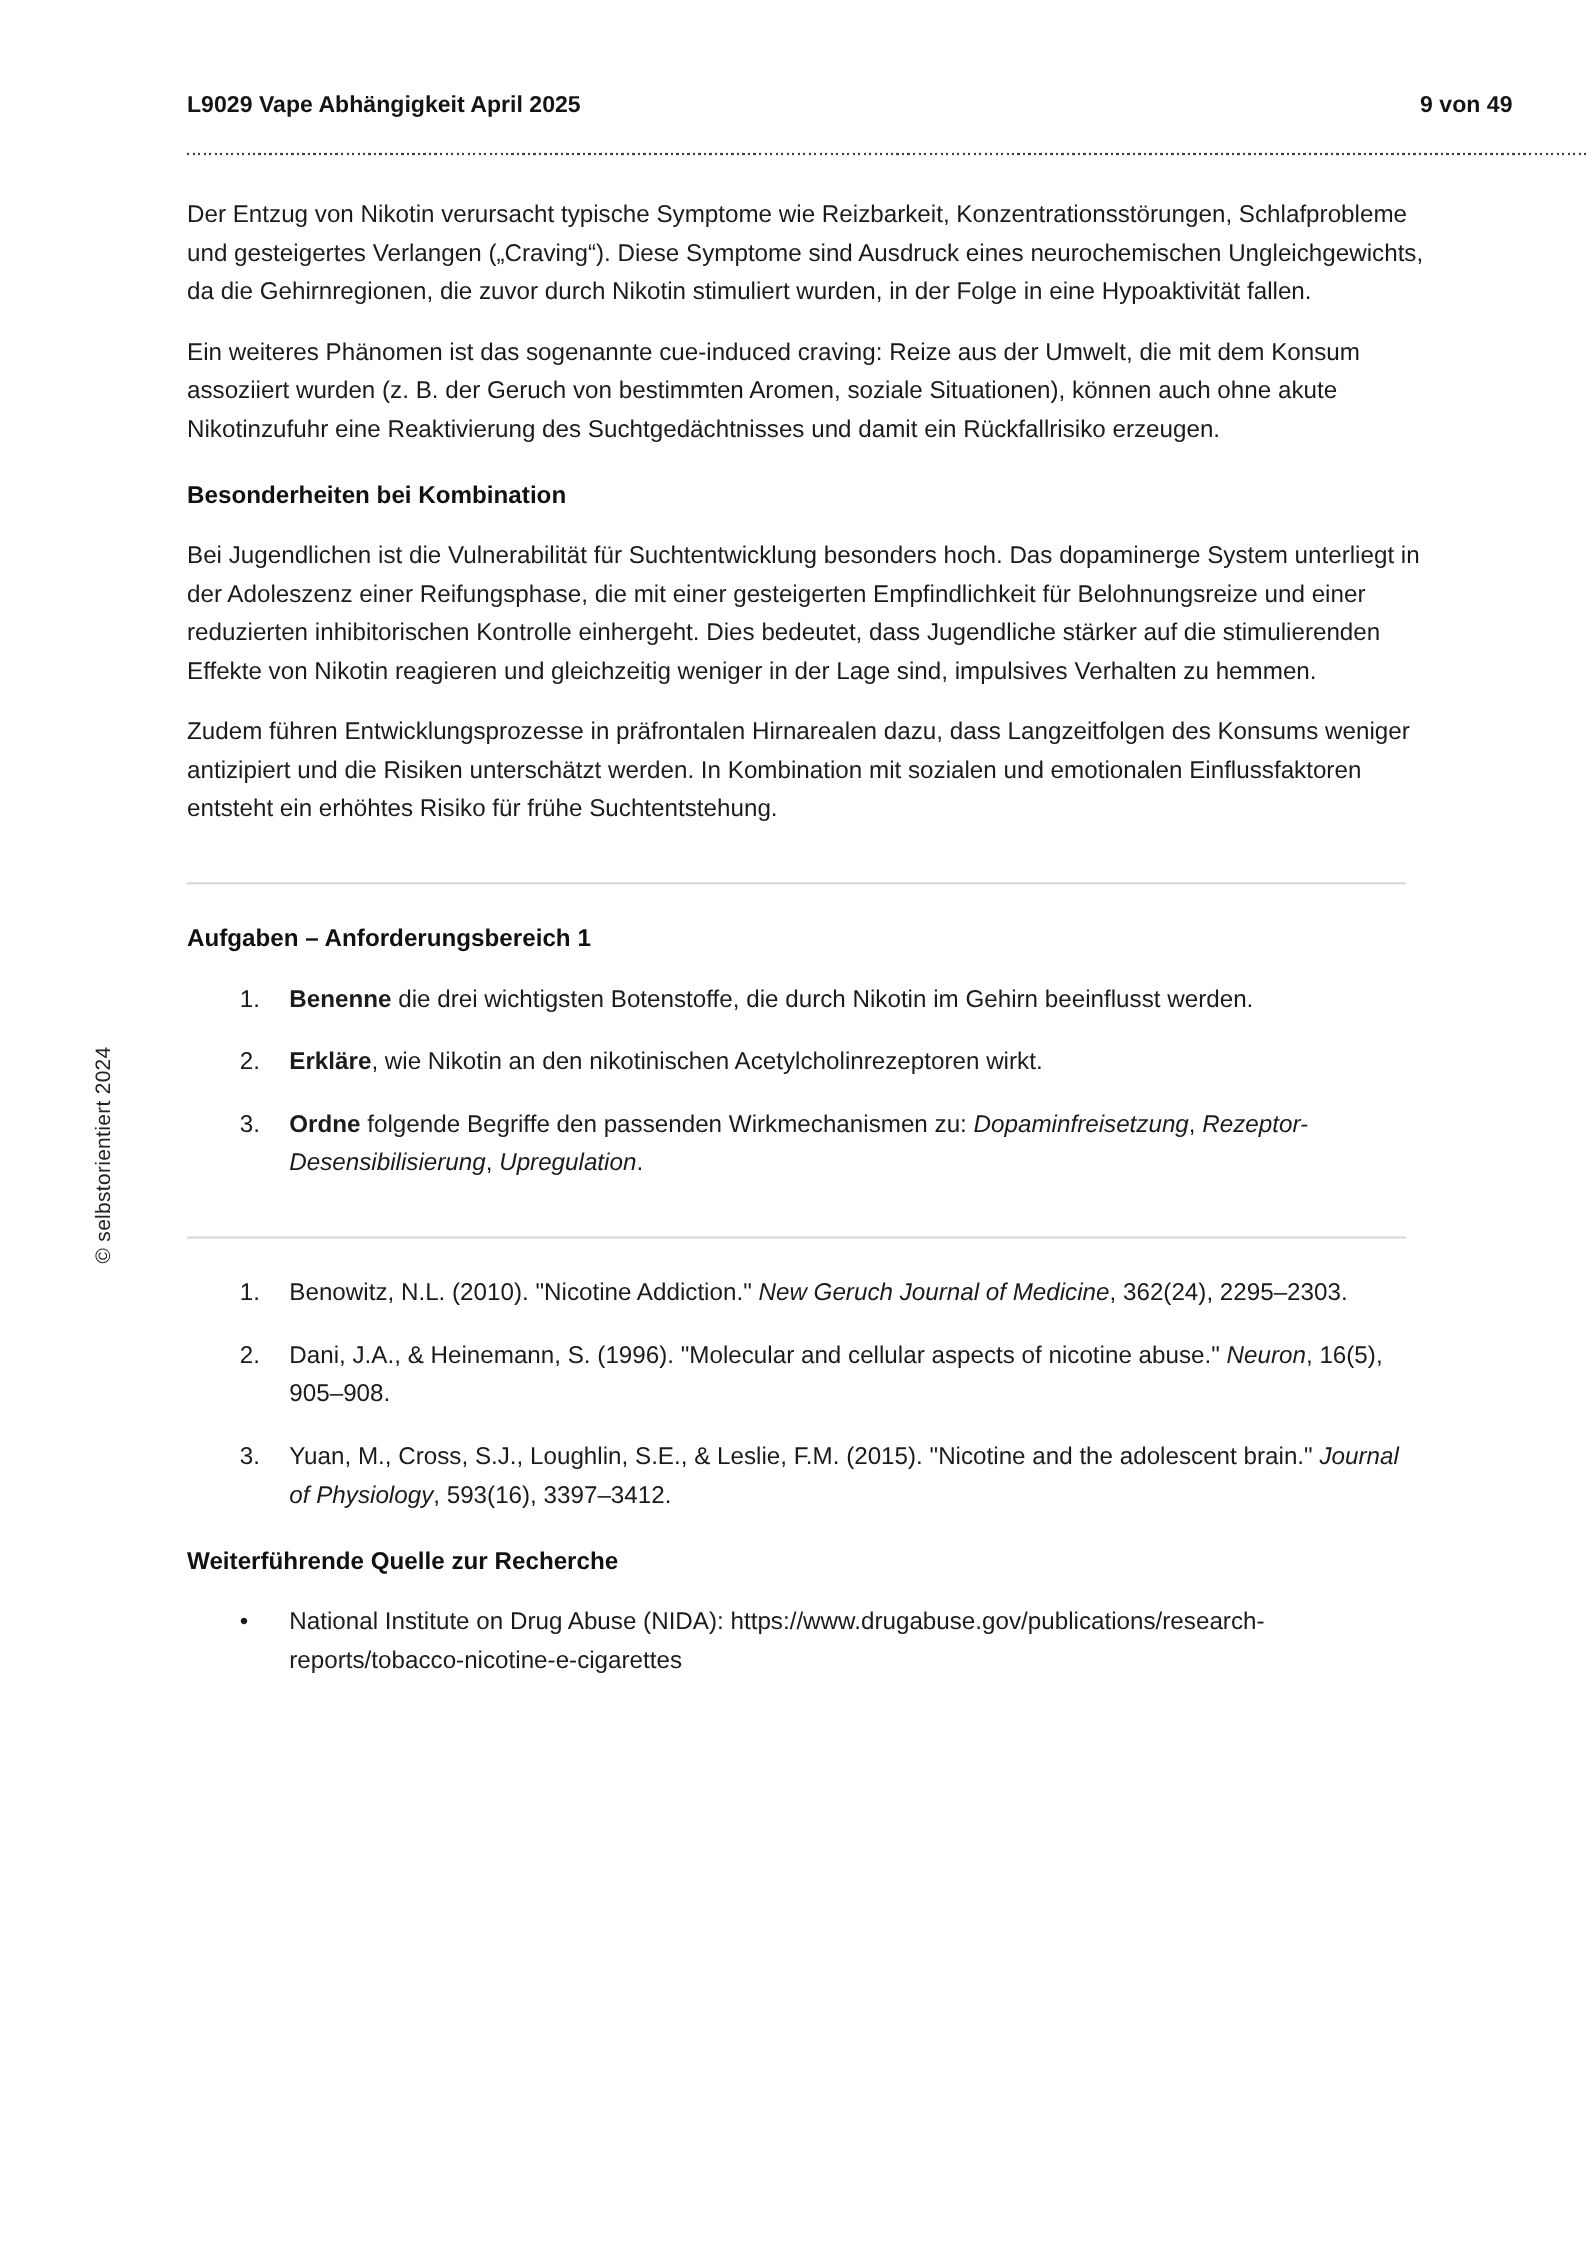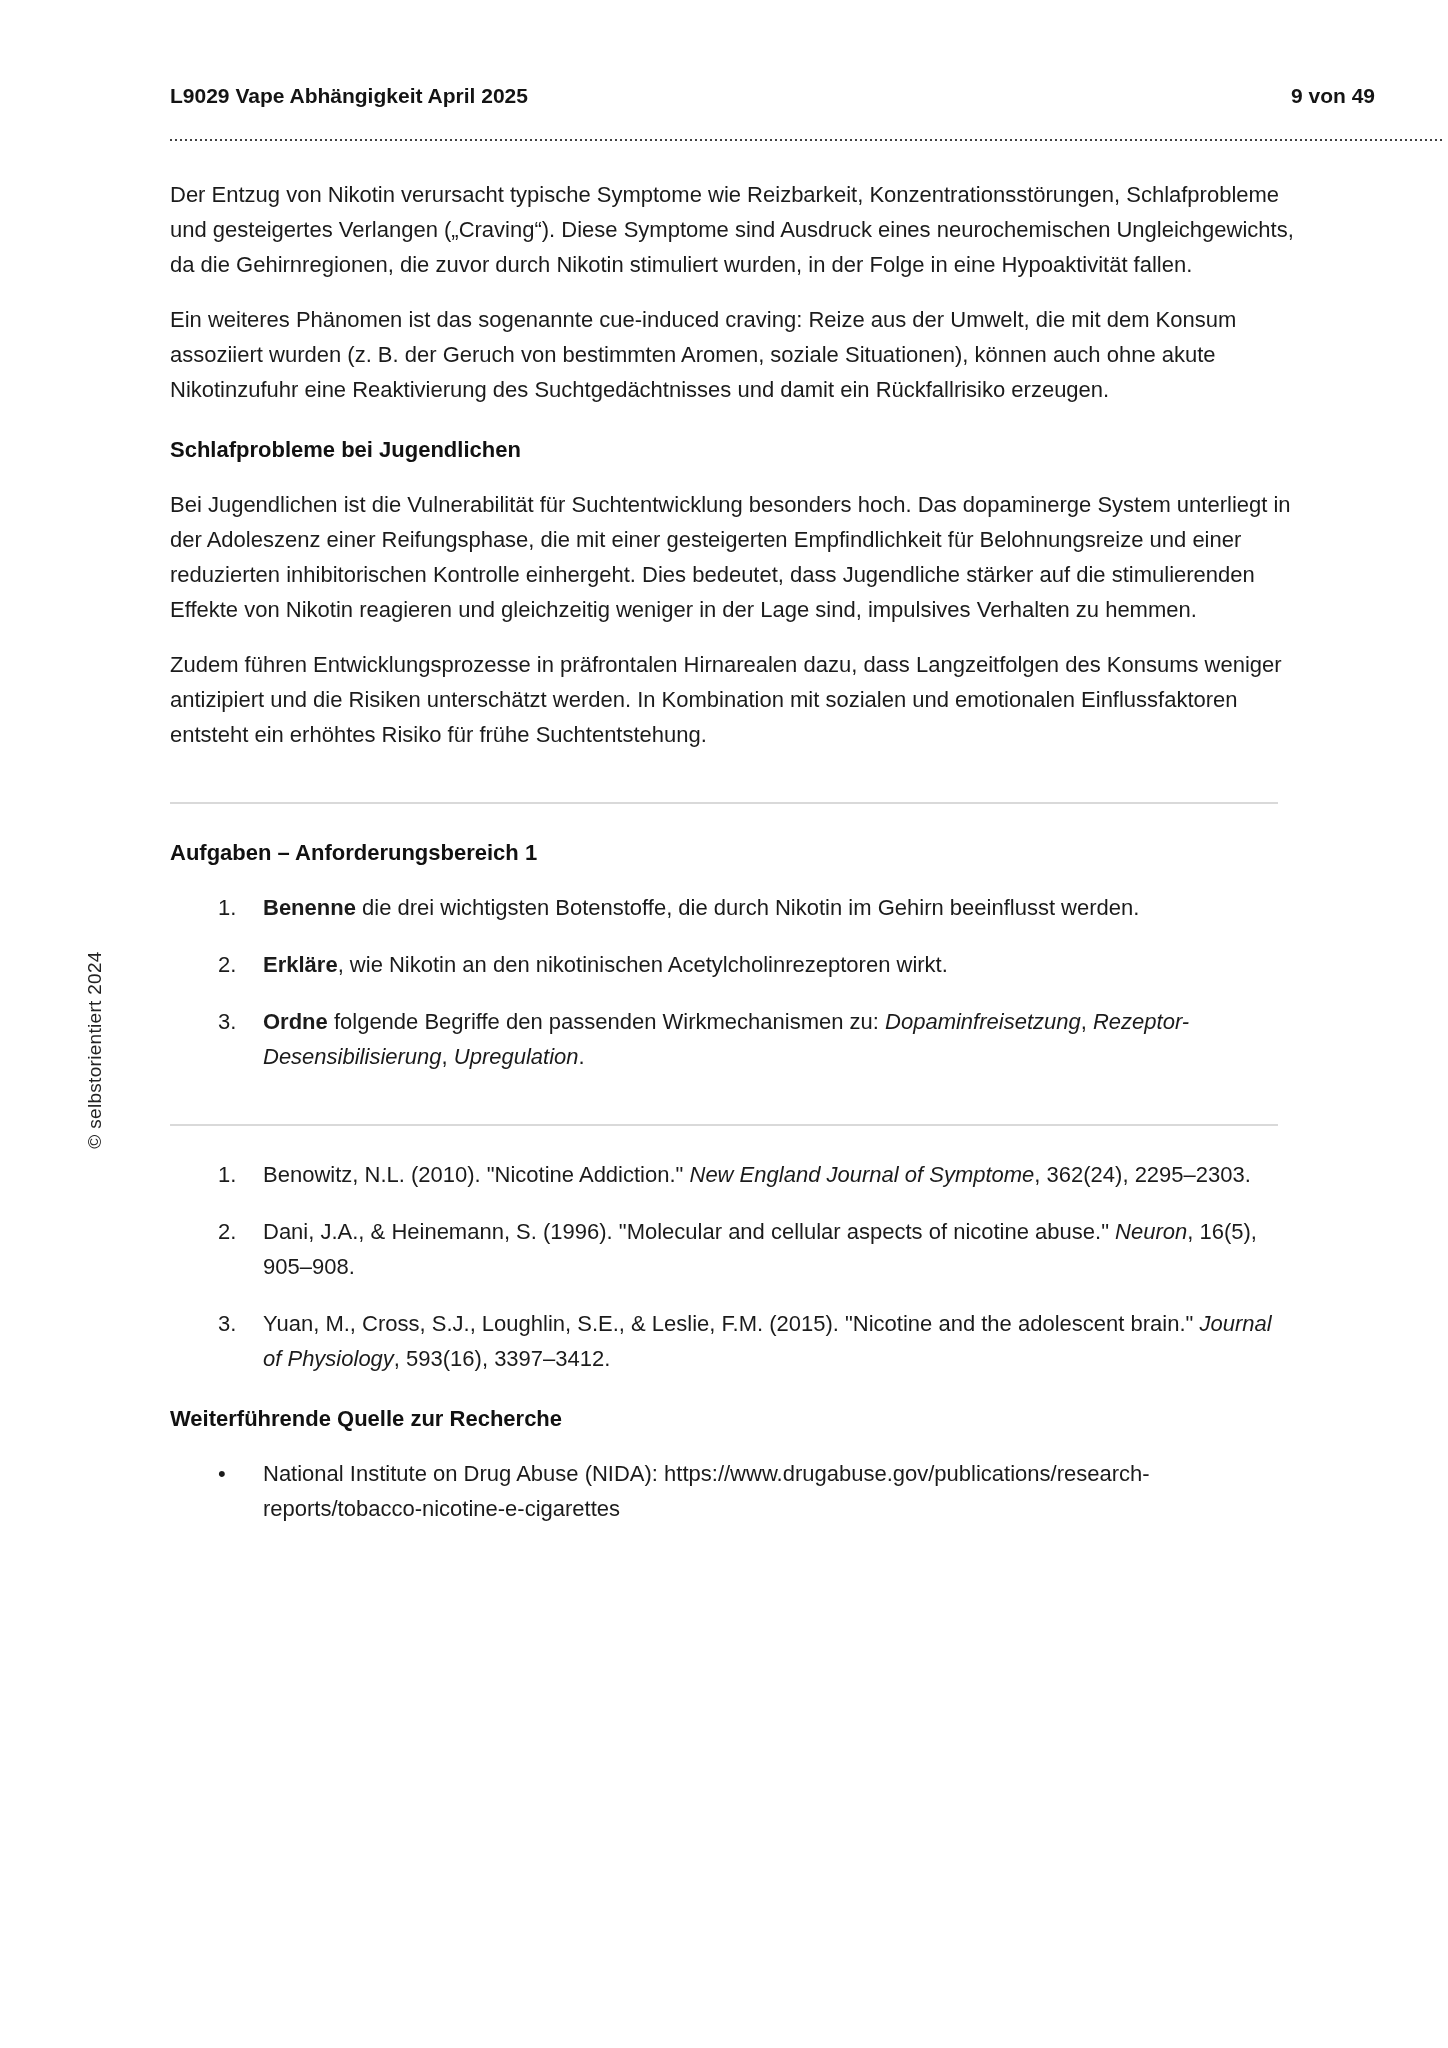--- a/index.html
+++ b/index.html
@@ -79,33 +79,33 @@
 <div class="page">
   <div class="header">
     <span>L9029 Vape Abhängigkeit April 2025</span>
     <span>9 von 49</span>
   </div>
   <div class="header-rule"></div>
   <div class="copyright">© selbstorientiert 2024</div>
   <div class="content" id="doc-body" style="color: rgb(27, 27, 27);">
       <div class="para"><span>Der Entzug von Nikotin verursacht typische Symptome wie Reizbarkeit, Konzentrationsstörungen, Schlafprobleme und gesteigertes Verlangen („Craving“). Diese Symptome sind Ausdruck eines neurochemischen Ungleichgewichts, da die Gehirnregionen, die zuvor durch Nikotin stimuliert wurden, in der Folge in eine Hypoaktivität fallen.</span></div>
       <div class="para"><span>Ein weiteres Phänomen ist das sogenannte cue-induced craving: Reize aus der Umwelt, die mit dem Konsum assoziiert wurden (z. B. der Geruch von bestimmten Aromen, soziale Situationen), können auch ohne akute Nikotinzufuhr eine Reaktivierung des Suchtgedächtnisses und damit ein Rückfallrisiko erzeugen.</span></div>
-      <div class="heading"><span class="b">Schlafprobleme bei Jugendlichen</span></div>
+      <div class="heading"><span class="b">Besonderheiten bei Kombination</span></div>
       <div class="para"><span>Bei Jugendlichen ist die Vulnerabilität für Suchtentwicklung besonders hoch. Das dopaminerge System unterliegt in der Adoleszenz einer Reifungsphase, die mit einer gesteigerten Empfindlichkeit für Belohnungsreize und einer reduzierten inhibitorischen Kontrolle einhergeht. Dies bedeutet, dass Jugendliche stärker auf die stimulierenden Effekte von Nikotin reagieren und gleichzeitig weniger in der Lage sind, impulsives Verhalten zu hemmen.</span></div>
       <div class="para"><span>Zudem führen Entwicklungsprozesse in präfrontalen Hirnarealen dazu, dass Langzeitfolgen des Konsums weniger antizipiert und die Risiken unterschätzt werden. In Kombination mit sozialen und emotionalen Einflussfaktoren entsteht ein erhöhtes Risiko für frühe Suchtentstehung.</span></div>
       <div class="rule" style="background: rgb(217, 217, 217);"></div>
       <div class="heading"><span class="b">Aufgaben – Anforderungsbereich 1</span></div>
       <div class="list">
         <div class="li"><span class="marker">1.</span><span><span class="b">Benenne</span><span> die drei wichtigsten Botenstoffe, die durch Nikotin im Gehirn beeinflusst werden.</span></span></div>
         <div class="li"><span class="marker">2.</span><span><span class="b">Erkläre</span><span>, wie Nikotin an den nikotinischen Acetylcholinrezeptoren wirkt.</span></span></div>
         <div class="li"><span class="marker">3.</span><span><span class="b">Ordne</span><span> folgende Begriffe den passenden Wirkmechanismen zu: </span><span class="i">Dopaminfreisetzung</span><span>, </span><span class="i">Rezeptor-Desensibilisierung</span><span>, </span><span class="i">Upregulation</span><span>.</span></span></div>
       </div>
       <div class="rule" style="background: rgb(217, 217, 217);"></div>
       <div class="list">
-        <div class="li"><span class="marker">1.</span><span><span>Benowitz, N.L. (2010). "Nicotine Addiction." </span><span class="i">New England Journal of Symptome</span><span>, 362(24), 2295–2303.</span></span></div>
+        <div class="li"><span class="marker">1.</span><span><span>Benowitz, N.L. (2010). "Nicotine Addiction." </span><span class="i">New Geruch Journal of Medicine</span><span>, 362(24), 2295–2303.</span></span></div>
         <div class="li"><span class="marker">2.</span><span><span>Dani, J.A., &amp; Heinemann, S. (1996). "Molecular and cellular aspects of nicotine abuse." </span><span class="i">Neuron</span><span>, 16(5), 905–908.</span></span></div>
         <div class="li"><span class="marker">3.</span><span><span>Yuan, M., Cross, S.J., Loughlin, S.E., &amp; Leslie, F.M. (2015). "Nicotine and the adolescent brain." </span><span class="i">Journal of Physiology</span><span>, 593(16), 3397–3412.</span></span></div>
       </div>
       <div class="heading"><span class="b">Weiterführende Quelle zur Recherche</span></div>
       <div class="list">
         <div class="li"><span class="marker">•</span><span><span>National Institute on Drug Abuse (NIDA): https://www.drugabuse.gov/publications/research-reports/tobacco-nicotine-e-cigarettes</span></span></div>
       </div>
     </div>
 </div>
 

